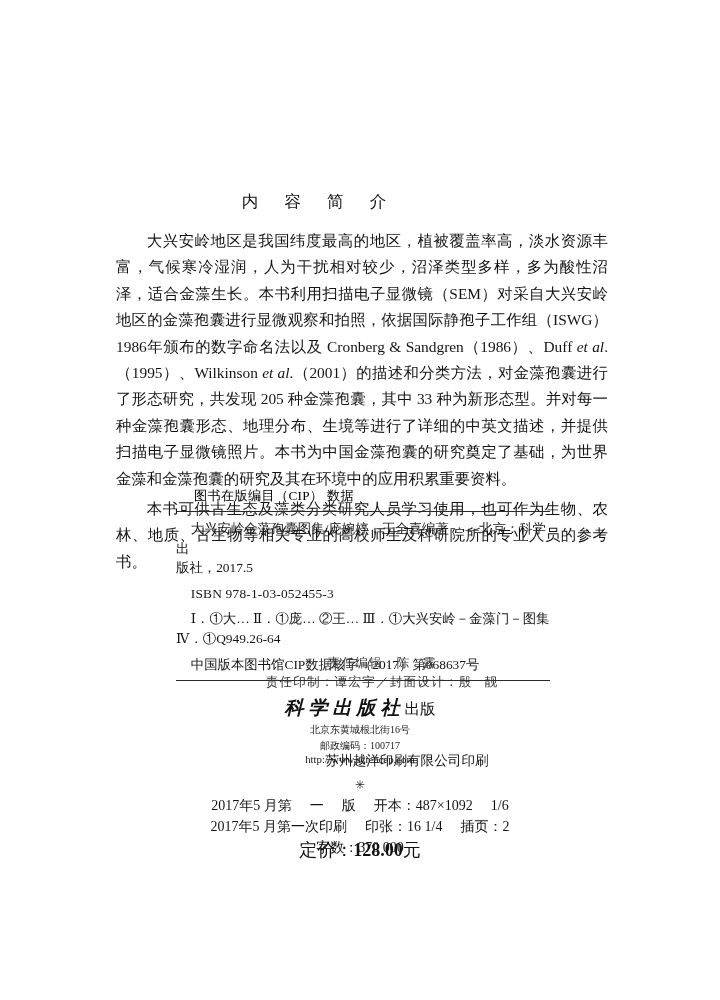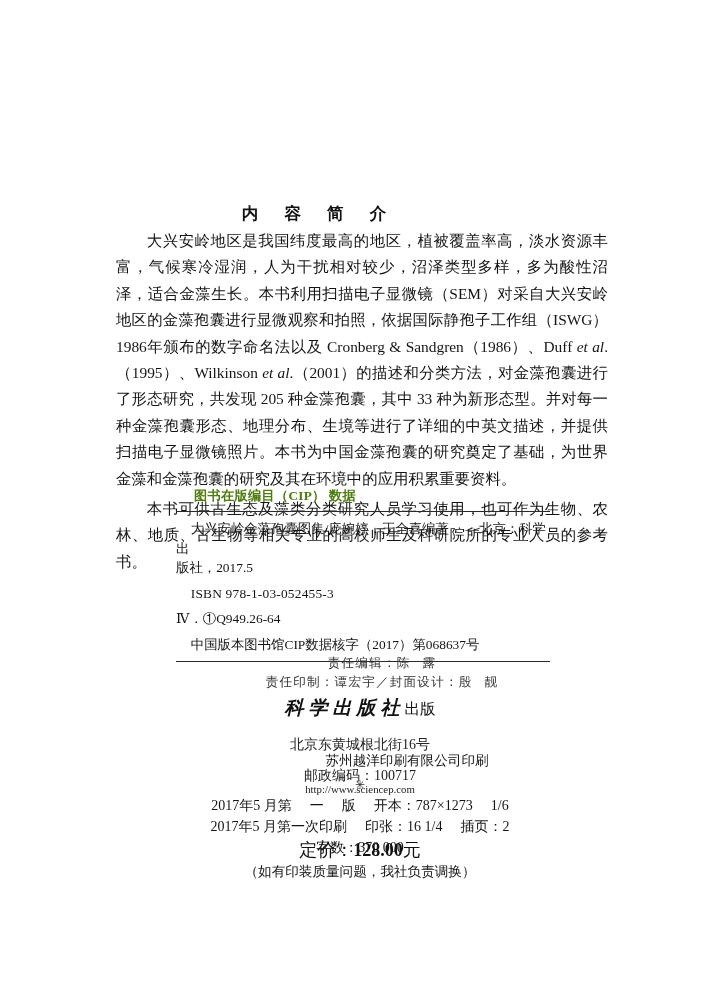--- a/index.html
+++ b/index.html
@@ -18,25 +18,25 @@
   .page {
     position: absolute;
     left: 0; top: 0;
     width: 720px;
     height: 1000px;
   }
 
   
   .summary-title {
     position: absolute;
-    left: 0; top: 203px;
+    left: 0; top: 191px;
     width: 628px;
     text-align: center;
     font-size: 16.5px;
-    font-weight: bold;
+    font-weight: normal;
     letter-spacing: 11px;
     text-indent: 11px;
     color: #111;
   }
   .summary-body {
     position: absolute;
     left: 112px; top: 224px;
     width: 500px;
     font-size: 15.4px;
     line-height: 26.4px;
@@ -52,24 +52,24 @@
   }
 
   
   .cip {
     position: absolute;
     left: 176px; top: 487px;
     width: 374px;
   }
   .cip-header {
     font-size: 13.2px;
-    font-weight: bold;
+    font-weight: normal;
     letter-spacing: 0.3px;
     padding: 0 0 6px 18px;
-    color: #4d7c0f;
+    color: #000000;
   }
   .cip-rule {
     height: 1px;
     background: #2a2a2a;
     width: 100%;
   }
   .cip-body {
     padding: 7px 0 6px 0;
     font-size: 13.4px;
     line-height: 19.6px;
@@ -126,24 +126,24 @@
     font-family: "DejaVu Serif", serif;
   }
   .pub-logo .pubword {
     font-size: 15.5px;
     font-weight: normal;
     font-style: normal;
     letter-spacing: 0;
     font-family: "Liberation Serif", serif;
   }
   .pub-addr {
-    font-size: 14px;
+    font-size: 10px;
     line-height: 13.4px;
     color: #222;
-    margin-top: 18px;
+    margin-top: 3px;
   }
   .pub-url {
     font-size: 10.8px;
     line-height: 13.4px;
     color: #222;
     font-family: "Liberation Serif", serif;
   }
 
   
   .printer {
@@ -214,20 +214,21 @@
 
   <div class="cip">
     <div class="cip-header">图书在版编目（CIP） 数据</div>
     <div class="cip-rule"></div>
     <div class="cip-body">
       <div class="ln ind">大兴安岭金藻孢囊图集/庞婉婷，王全喜编著． —北京：科学出</div>
       <div class="ln">版社，2017.5</div>
       <div class="gap"></div>
       <div class="ln ind num">ISBN 978-1-03-052455-3</div>
       <div class="gap"></div>
+      <div class="ln ind">Ⅰ．①大…  Ⅱ．①庞…  ②王…  Ⅲ．①大兴安岭－金藻门－图集</div>
       <div class="ln">Ⅳ．①Q949.26-64</div>
       <div class="gap"></div>
       <div class="ln ind">中国版本图书馆CIP数据核字（2017）第068637号</div>
     </div>
     <div class="cip-rule"></div>
   </div>
 
   <div class="credits">
     <div class="line"><span>责任编辑：陈</span><span class="sp"></span><span>露</span></div>
     <div class="line"><span>责任印制：谭宏宇／封面设计：殷</span><span class="sp"></span><span>靓</span></div>
@@ -239,22 +240,21 @@
     <div class="pub-addr">邮政编码：100717</div>
     <div class="pub-url">http://www.sciencep.com</div>
   </div>
 
   <div class="printer">
     <div>苏州越洋印刷有限公司印刷</div>
   </div>
   <div class="star">✳</div>
 
   <div class="specs">
-    <div><span>2017年5 月第</span><span class="s2"></span><span>一</span><span class="s2"></span><span>版</span><span class="s2"></span><span>开本：</span><span>787×1273</span><span class="s2"></span><span>1/6</span></div>
+    <div><span>2017年5 月第</span><span class="s2"></span><span>一</span><span class="s2"></span><span>版</span><span class="s2"></span><span>开本：</span><span>487×1092</span><span class="s2"></span><span>1/6</span></div>
     <div><span>2017年5 月第一次印刷</span><span class="s2"></span><span>印张：</span><span>16 1/4</span><span class="s2"></span><span>插页：</span><span>2</span></div>
     <div><span>字数：</span><span>370 000</span></div>
   </div>
 
   <div class="price"><span>定价：</span><b>128.00</b><span>元</span></div>
 
-  <div class="note">（如有印装质量问题，我社负责调换）</div>
 
 </div>
 
 </body></html>

